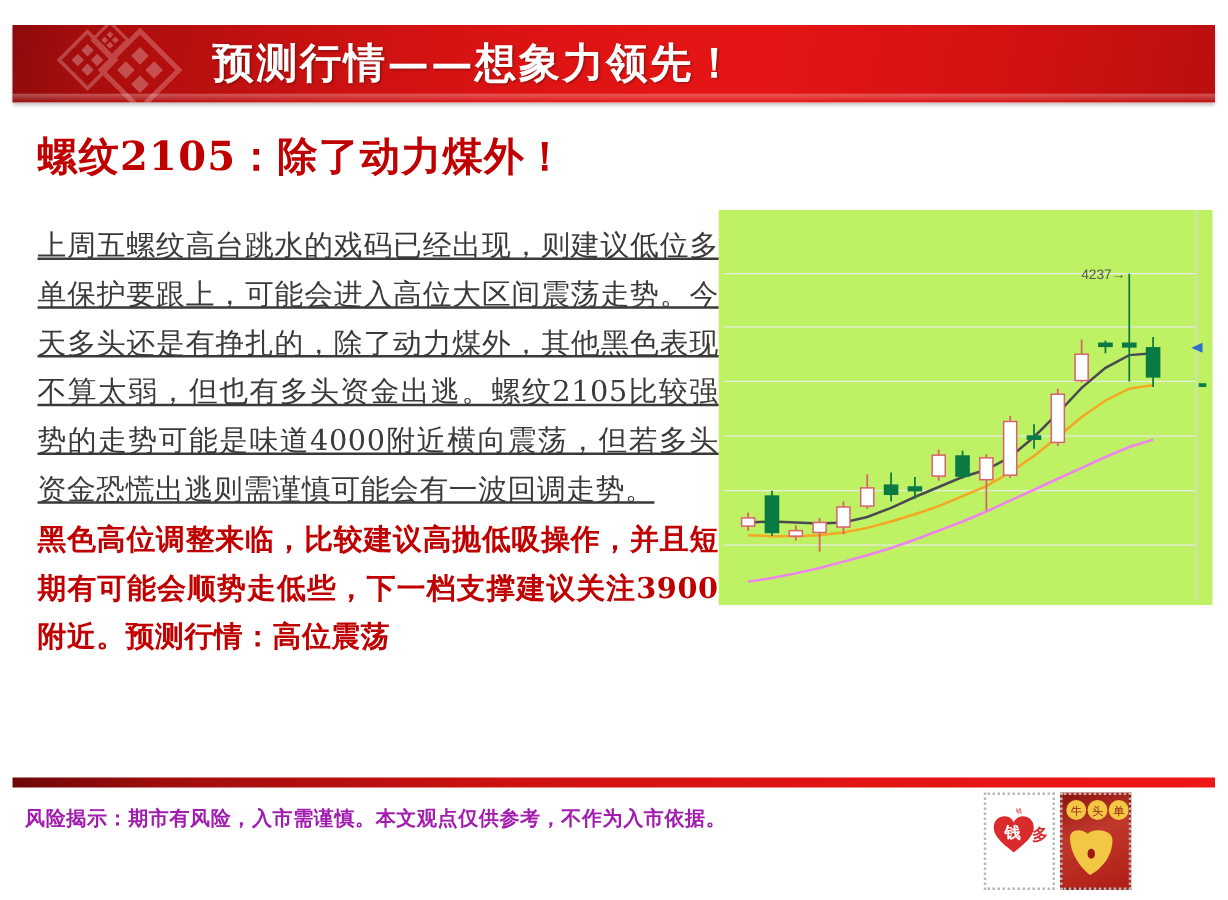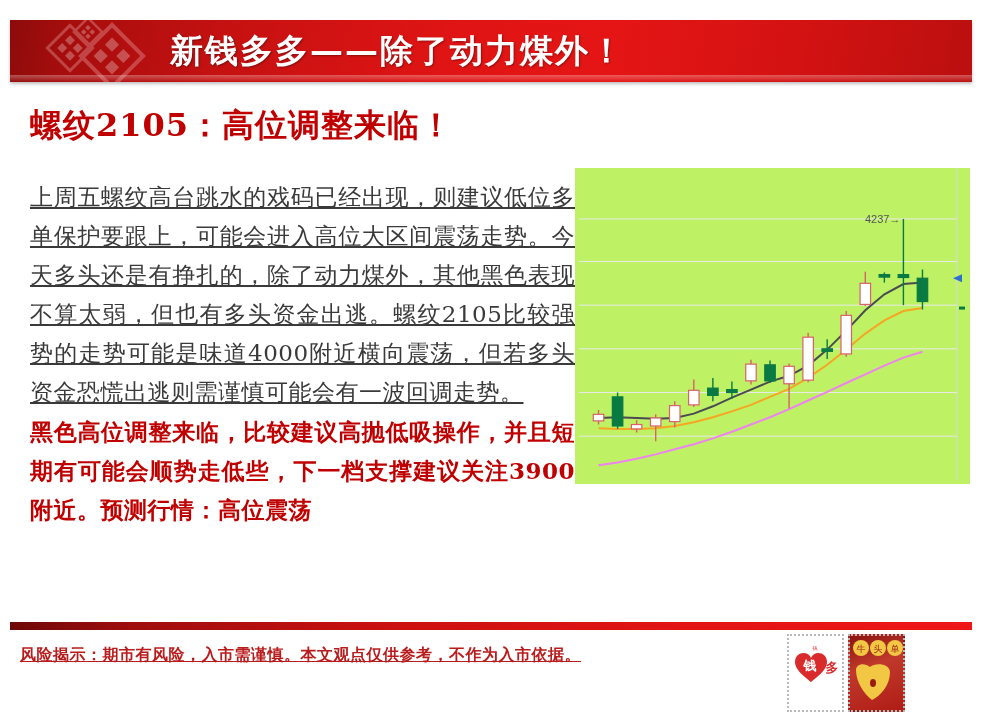--- a/index.html
+++ b/index.html
@@ -62,24 +62,23 @@
   }
   #chart-svg{display:block;}
 
   
   #footer-divider{
     position:absolute;left:10px;top:622px;width:962px;height:8px;
     background:linear-gradient(90deg,#6e0707 0%,#9e0d0d 12%,#cc1111 40%,#e21414 70%,#ef1717 100%);
   }
   #footer-note{
     position:absolute;left:20px;top:645px;
-    font-size:16px;font-weight:bold;color:#b91c1c;letter-spacing:.5px;
+    font-size:16px;font-weight:bold;color:#a21caf;letter-spacing:.5px;
     font-family:"DejaVu Serif","Liberation Serif",serif;
     white-space:nowrap;
-    text-decoration:underline;
   }
   #footer-stamps{
     position:absolute;left:787px;top:634px;width:118px;height:78px;
     display:flex;gap:4px;
   }
   .stamp{
     width:57px;height:78px;position:relative;
     border:2px dotted #b9b9b9;box-sizing:border-box;background:#fff;
   }
   .stamp-qdd{background:#ffffff;}
@@ -108,24 +107,24 @@
       </g>
       <g transform="translate(76,38) rotate(45)">
         <rect x="-22" y="-22" width="44" height="44" fill="none" stroke="#ffd9d9" stroke-width="4"></rect>
         <rect x="-13" y="-13" width="10" height="10"></rect>
           <rect x="3" y="-13" width="10" height="10"></rect>
         <rect x="-13" y="3" width="10" height="10"></rect>
           <rect x="3" y="3" width="10" height="10"></rect>
       </g>
     </g>
   </svg>
-  <div class="banner-title">新钱多多——除了动力煤外！</div>
-</div>
-
-<div id="headline">螺纹2105：高位调整来临！</div>
+  <div class="banner-title">预测行情——想象力领先！</div>
+</div>
+
+<div id="headline">螺纹2105：除了动力煤外！</div>
 
 <div id="article">
   <p class="para black">上周五螺纹高台跳水的戏码已经出现，则建议低位多单保护要跟上，可能会进入高位大区间震荡走势。今天多头还是有挣扎的，除了动力煤外，其他黑色表现不算太弱，但也有多头资金出逃。螺纹2105比较强势的走势可能是味道4000附近横向震荡，但若多头资金恐慌出逃则需谨慎可能会有一波回调走势。</p>
   <p class="para red">黑色高位调整来临，比较建议高抛低吸操作，并且短期有可能会顺势走低些，下一档支撑建议关注3900附近。预测行情：高位震荡</p>
 </div>
 
 <div id="chart-panel">
   <svg id="chart-svg" width="395" height="316" viewBox="0 0 395 316">
     <g id="grid-group">
         <line x1="4" x2="382" y1="50.925" y2="50.925" stroke="#e9e9e9" stroke-width="1"></line>

